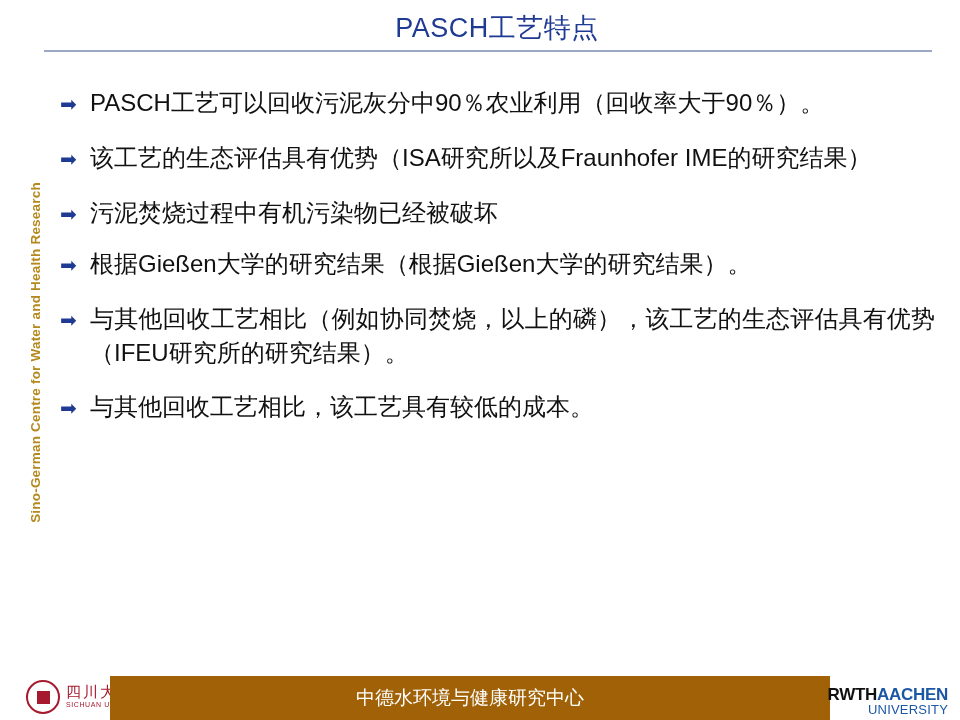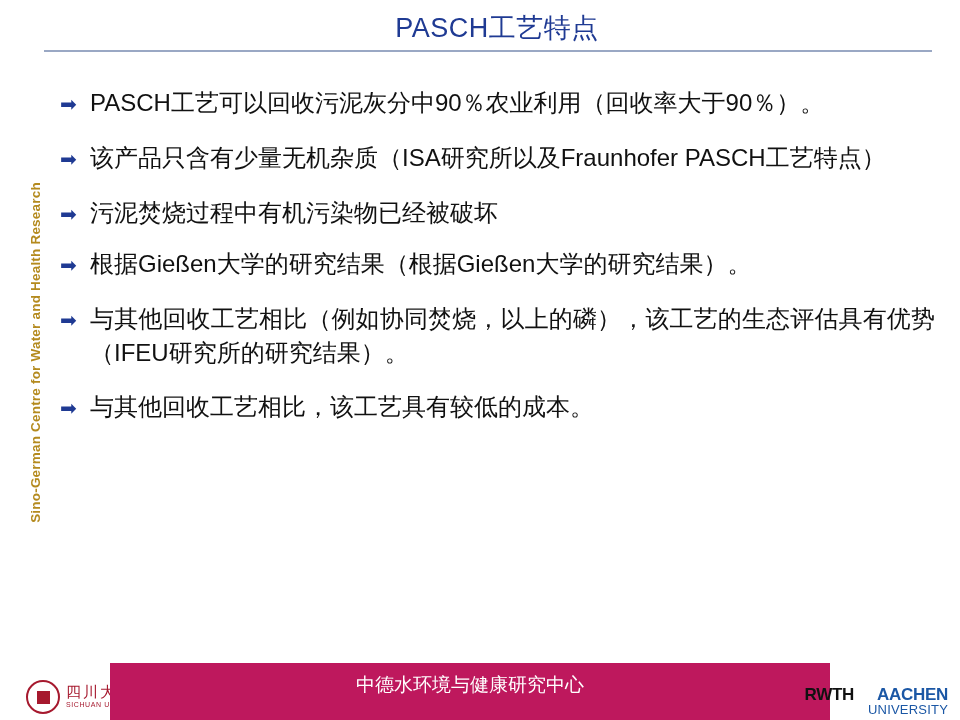--- a/index.html
+++ b/index.html
@@ -109,22 +109,22 @@
     bottom: 0;
     width: 960px;
     height: 44px;
     background: #ffffff;
   }
   .footer-blue {
     position: absolute;
     left: 110px;
     bottom: 0;
     width: 720px;
-    height: 57px;
-    background: #be185d;
+    height: 44px;
+    background: #a16207;
   }
   .footer-blue-text {
     position: absolute;
     left: 0;
     top: 0;
     width: 720px;
     height: 44px;
     line-height: 44px;
     text-align: center;
     color: #ffffff;
@@ -180,21 +180,21 @@
     bottom: 4px;
     text-align: right;
     line-height: 1.0;
   }
   .rwth-line1 {
     font-size: 17px;
     font-weight: bold;
     color: #111111;
     letter-spacing: -0.3px;
   }
-  .rwth-line1 .aachen { color: #1B57A5; padding-left: 23px; }
+  .rwth-line1 .aachen { color: #1B57A5; }
   .rwth-line2 {
     font-size: 13px;
     font-weight: normal;
     color: #1B57A5;
     letter-spacing: 0.2px;
   }
 </style>
 </head>
 <body>
 
@@ -211,21 +211,21 @@
 
   <div class="content">
 
     <div class="bullet-row">
       <span class="bullet-marker">➡</span>
       <span class="bullet-text">PASCH工艺可以回收污泥灰分中90％农业利用（回收率大于90％）。</span>
     </div>
 
     <div class="bullet-row">
       <span class="bullet-marker">➡</span>
-      <span class="bullet-text">该产品只含有少量无机杂质（ISA研究所以及Fraunhofer PASCH工艺特点）</span>
+      <span class="bullet-text">该工艺的生态评估具有优势（ISA研究所以及Fraunhofer IME的研究结果）</span>
     </div>
 
     <div class="bullet-row b-gap-sm">
       <span class="bullet-marker">➡</span>
       <span class="bullet-text">污泥焚烧过程中有机污染物已经被破坏</span>
     </div>
 
     <div class="bullet-row">
       <span class="bullet-marker">➡</span>
       <span class="bullet-text">根据Gießen大学的研究结果（根据Gießen大学的研究结果）。</span>

